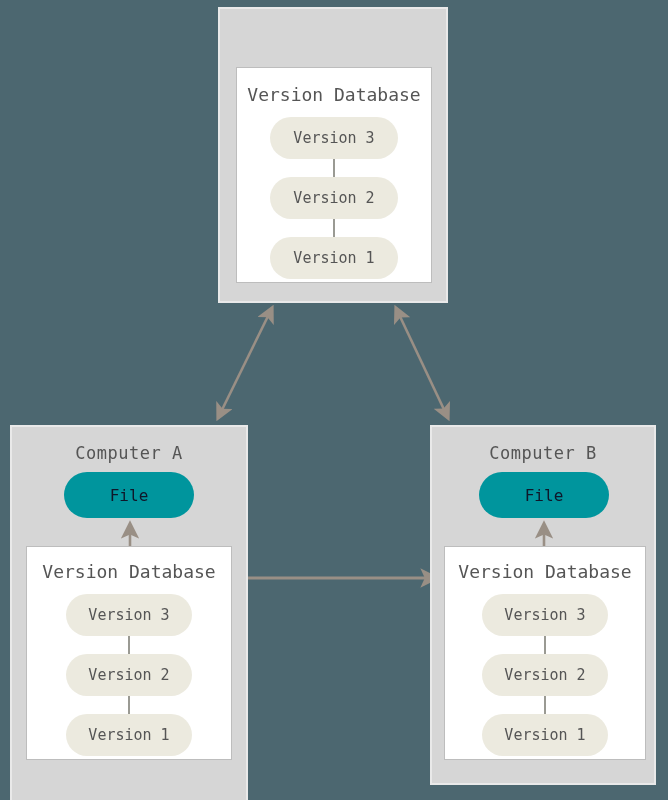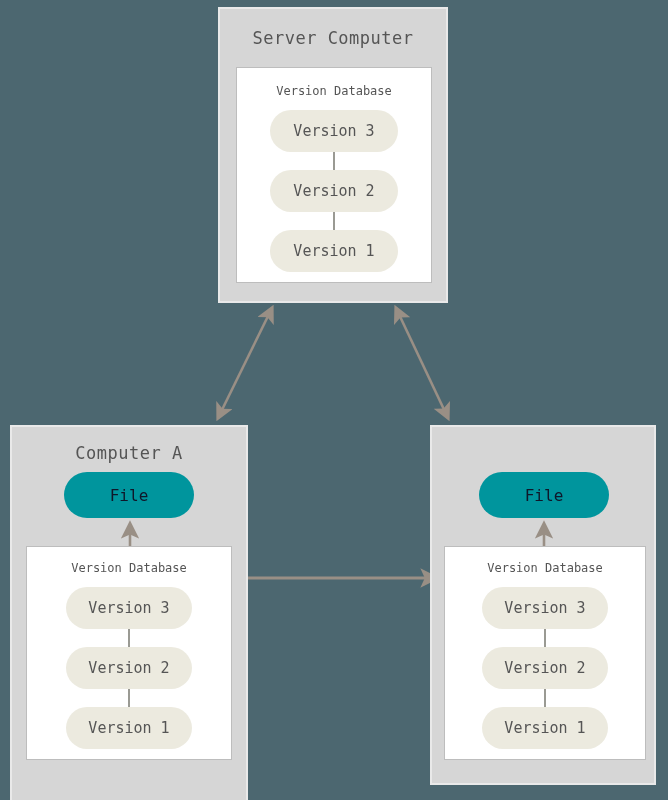--- a/index.html
+++ b/index.html
@@ -46,21 +46,21 @@
   
   .vdb-box {
     position: absolute;
     background: #ffffff;
     border: 1px solid #bdbdbd;
     box-sizing: border-box;
   }
   .vdb-title {
     text-align: center;
     color: #555555;
-    font-size: 12px;
+    font-size: 18px;
     white-space: nowrap;
   }
 
   
   .version-list {
     position: relative;
     display: flex;
     flex-direction: column;
     align-items: center;
   }
@@ -119,21 +119,20 @@
     </defs>
 
     <line x1="272" y1="308" x2="218" y2="418" stroke="#998f85" stroke-width="2.6" marker-start="url(#arrowtail)" marker-end="url(#arrowhead)"></line>
 
     <line x1="396" y1="308" x2="448" y2="418" stroke="#998f85" stroke-width="2.6" marker-start="url(#arrowtail)" marker-end="url(#arrowhead)"></line>
 
     <line x1="232" y1="578" x2="436" y2="578" stroke="#998f85" stroke-width="2.8" marker-start="url(#arrowtail)" marker-end="url(#arrowhead)"></line>
   </svg>
 
   <div class="computer-box server" style="left:218px; top:7px; width:230px; height:296px;">
-    <div class="computer-title" style="margin-top:19px;">Server Computer</div>
 
     <div class="vdb-box" style="left:16px; top:58px; width:196px; height:216px;">
       <div class="vdb-title" style="margin-top:16px;">Version Database</div>
 
       <div class="version-list" style="margin-top:12px;">
         <div class="version-pill">Version 3</div>
         <div class="version-connector"></div>
         <div class="version-pill">Version 2</div>
         <div class="version-connector"></div>
         <div class="version-pill">Version 1</div>
@@ -157,20 +156,21 @@
         <div class="version-pill">Version 3</div>
         <div class="version-connector"></div>
         <div class="version-pill">Version 2</div>
         <div class="version-connector"></div>
         <div class="version-pill">Version 1</div>
       </div>
     </div>
   </div>
 
   <div class="computer-box client" style="left:430px; top:425px; width:226px; height:360px;">
+    <div class="computer-title" style="margin-top:16px;">Computer B</div>
 
     <div class="file-pill" style="left:47px; top:45px; width:130px; height:46px;">File</div>
 
     <svg style="position:absolute; left:102px; top:88px; width:20px; height:42px;" viewBox="0 0 20 42">
       <line x1="10" y1="42" x2="10" y2="9" stroke="#998f85" stroke-width="2.6" marker-end="url(#arrowhead)"></line>
     </svg>
 
     <div class="vdb-box" style="left:12px; top:119px; width:202px; height:214px;">
       <div class="vdb-title" style="margin-top:14px;">Version Database</div>
 

